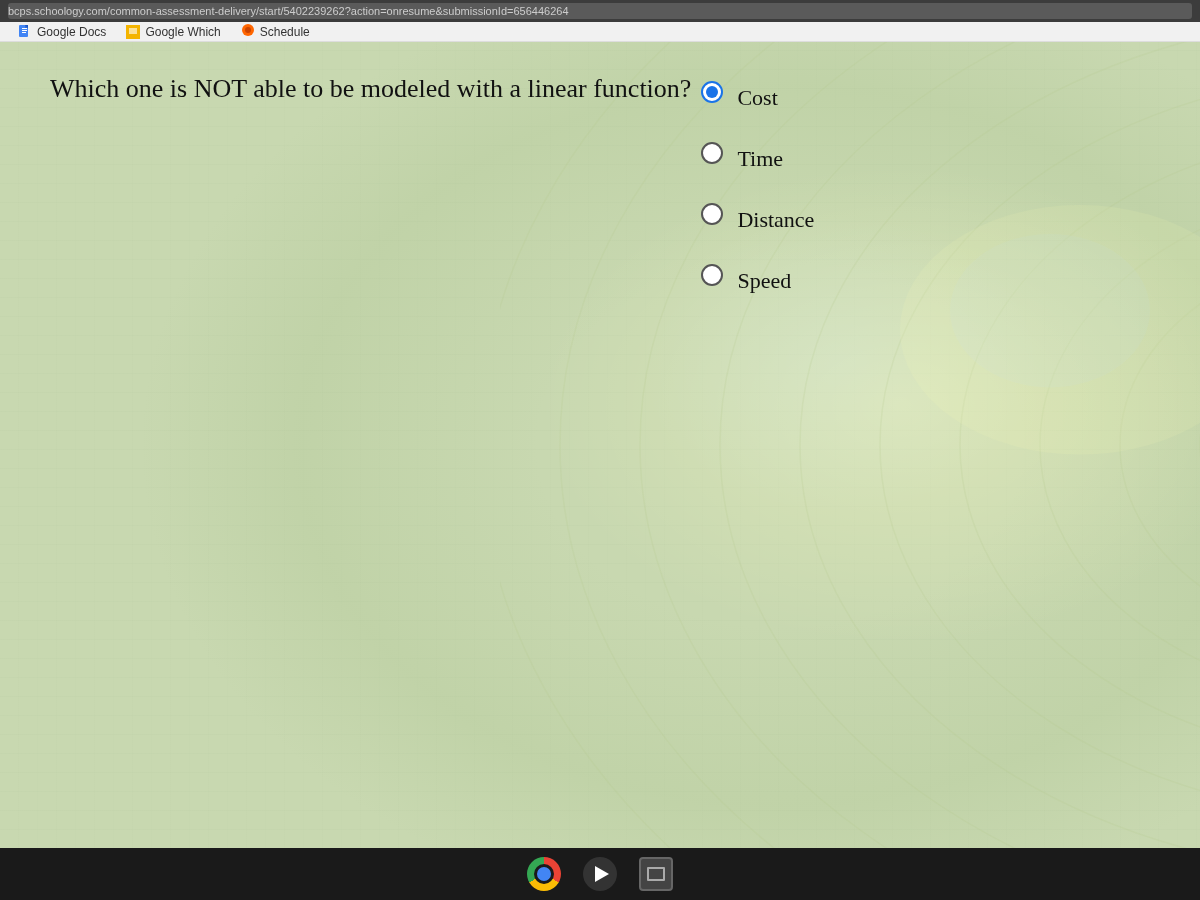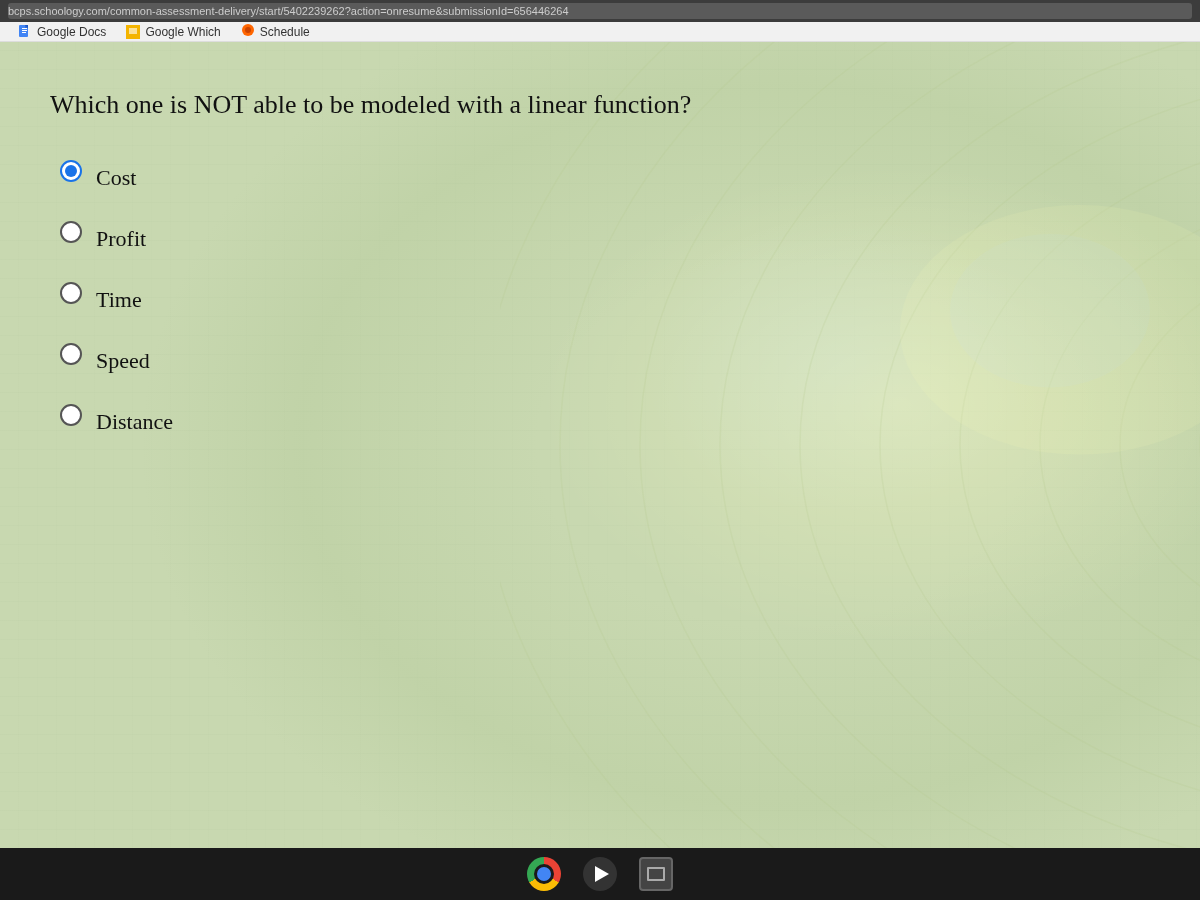--- a/index.html
+++ b/index.html
@@ -121,23 +121,23 @@
       position: absolute;
       top: 0; right: 0;
       width: 700px;
       height: 100%;
       opacity: 0.4;
     }
 
     .quiz-container {
       position: absolute;
       top: 0; left: 0; right: 0; bottom: 0;
-      padding: 46px 50px;
-      display: flex;
-      flex-direction: column;
+      padding: 30px 50px;
+      display: flex;
+      flex-direction: row;
       gap: 0;
     }
 
     .question-text {
       font-size: 26px;
       font-weight: 500;
       color: #111;
       margin-bottom: 30px;
       line-height: 1.3;
       font-family: 'Times New Roman', Times, serif;
@@ -341,38 +341,34 @@
 
     <div class="options-list">
 
       <div class="option-item">
         <div class="radio-outer selected">
           <div class="radio-inner"></div>
         </div>
         <span class="option-label">Cost</span>
       </div>
 
-      <div class="option-item">
-        <div class="radio-outer"></div>
-        <span class="option-label">Profit</span>
-      </div>
 
       <div class="option-item">
         <div class="radio-outer"></div>
         <span class="option-label">Time</span>
       </div>
 
       <div class="option-item">
         <div class="radio-outer"></div>
-        <span class="option-label">Speed</span>
+        <span class="option-label">Distance</span>
       </div>
 
       <div class="option-item">
         <div class="radio-outer"></div>
-        <span class="option-label">Distance</span>
+        <span class="option-label">Speed</span>
       </div>
 
 
     </div>
   </div>
 </div>
 
 <div class="taskbar">
   <div class="taskbar-icon">
     <div class="chrome-icon"></div>

